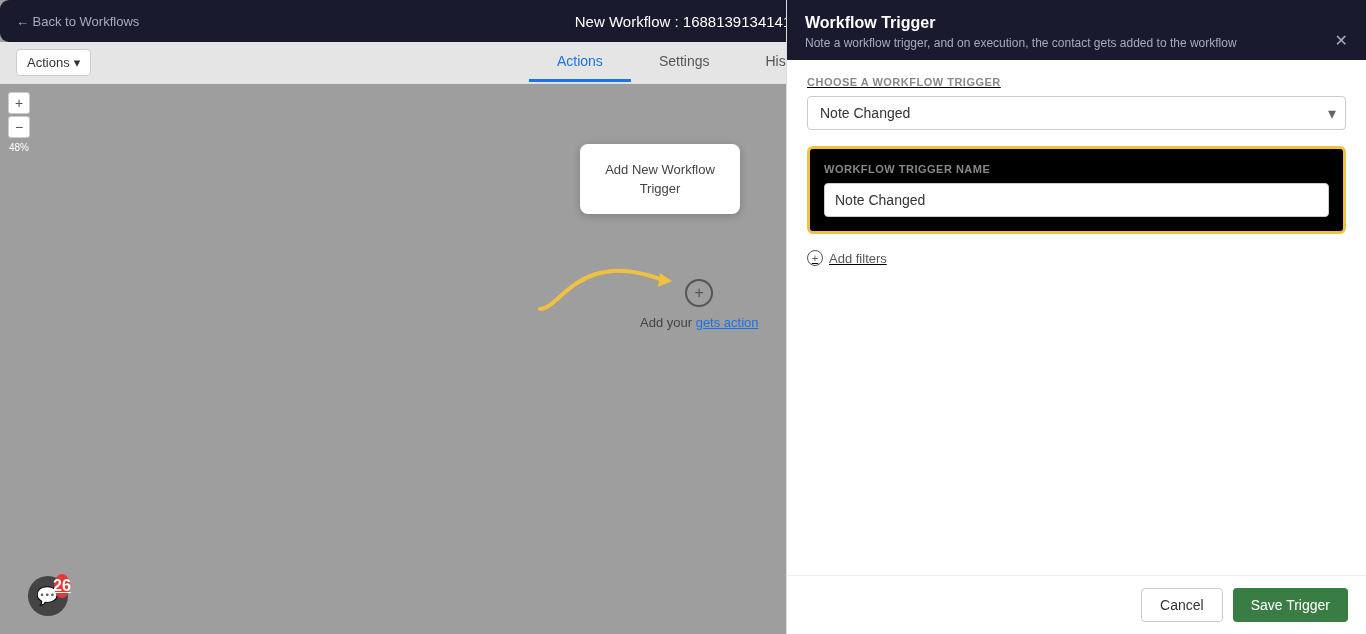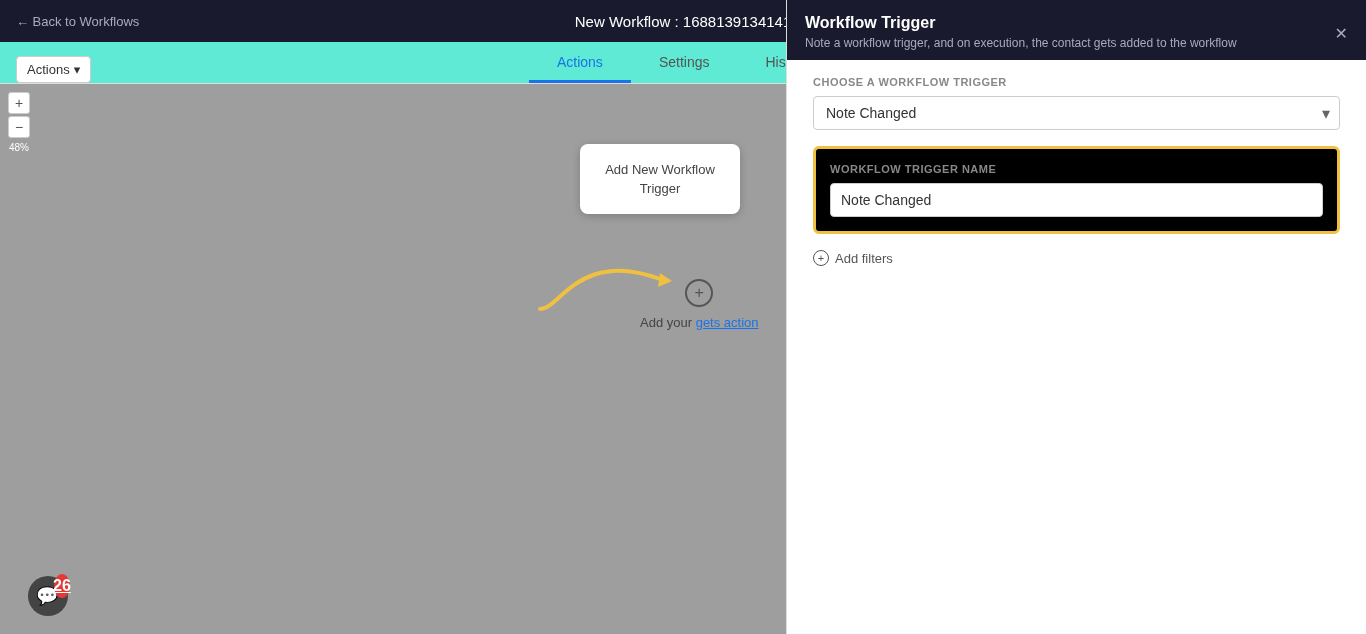--- a/index.html
+++ b/index.html
@@ -8,20 +8,21 @@
     
     .top-bar {
       background: #1a1a2e;
       height: 42px;
       display: flex;
       align-items: center;
       justify-content: space-between;
       padding: 0 16px;
       position: relative;
       z-index: 10;
+      border-radius: 9px;
     }
     .back-link {
       color: #aab;
       font-size: 13px;
       cursor: pointer;
       display: flex;
       align-items: center;
       gap: 4px;
     }
     .workflow-title {
@@ -31,24 +32,24 @@
       position: absolute;
       left: 50%;
       transform: translateX(-50%);
     }
     .top-bar-right {
       width: 60px;
     }
 
     
     .second-bar {
-      background: #5eead4;
+      background: #e5e5e5;
       height: 42px;
       display: flex;
-      align-items: flex-end;
+      align-items: center;
       padding: 0 16px;
       border-bottom: 1px solid #ddd;
       position: relative;
       z-index: 9;
     }
     .actions-btn {
       background: #fff;
       border: 1px solid #ccc;
       border-radius: 4px;
       padding: 5px 10px;
@@ -192,44 +193,45 @@
       display: flex;
       flex-direction: column;
       z-index: 20;
     }
     .panel-header {
       background: #1a1a2e;
       padding: 14px 18px 10px;
       color: #fff;
       display: flex;
       justify-content: space-between;
-      align-items: center;
+      align-items: flex-end;
     }
     .panel-title {
       font-size: 16px;
       font-weight: 600;
       margin-bottom: 4px;
     }
     .panel-subtitle {
       font-size: 12px;
       color: #aab;
       max-width: 460px;
     }
     .panel-close {
       color: #aab;
       font-size: 16px;
       cursor: pointer;
       margin-top: 2px;
     }
 
     
     .panel-content {
-      padding: 16px 26px;
+      padding: 16px 20px;
       flex: 1;
       overflow-y: auto;
+      text-decoration: underline;
     }
     .section-label {
       font-size: 11px;
       font-weight: 700;
       color: #888;
       text-transform: uppercase;
       letter-spacing: 0.5px;
       margin-bottom: 8px;
     }
     .select-wrapper {
@@ -446,18 +448,22 @@
       <div class="name-label">WORKFLOW TRIGGER NAME</div>
       <input class="name-input" type="text" value="Note Changed" placeholder="Enter trigger name" style="">
     </div>
 
     <div class="add-filters">
       <div class="add-filters-icon">+</div>
       <span>Add filters</span>
     </div>
   </div>
 
+  <div class="panel-footer">
+    <button class="cancel-btn">Cancel</button>
+    <button class="save-btn">Save Trigger</button>
+  </div>
 </div>
 
 <div class="chat-bubble">
   <span class="chat-icon">💬</span>
   <div class="chat-badge">26</div>
 </div>
 
 </body></html>

